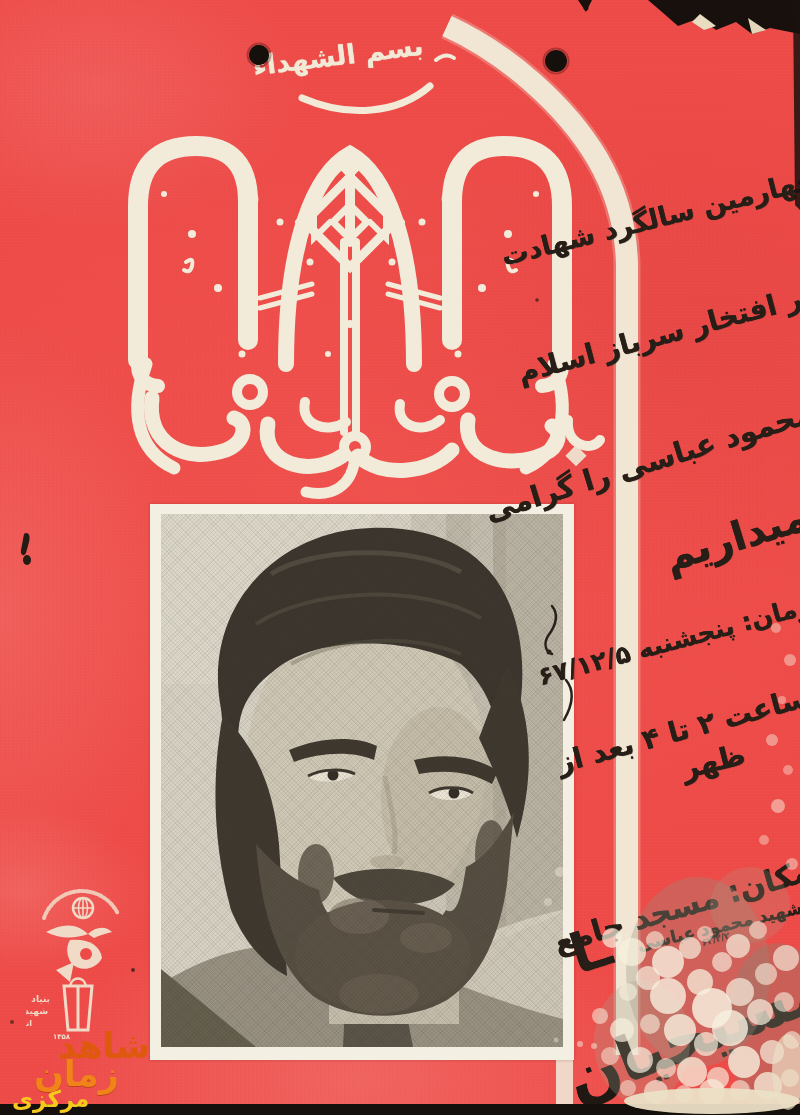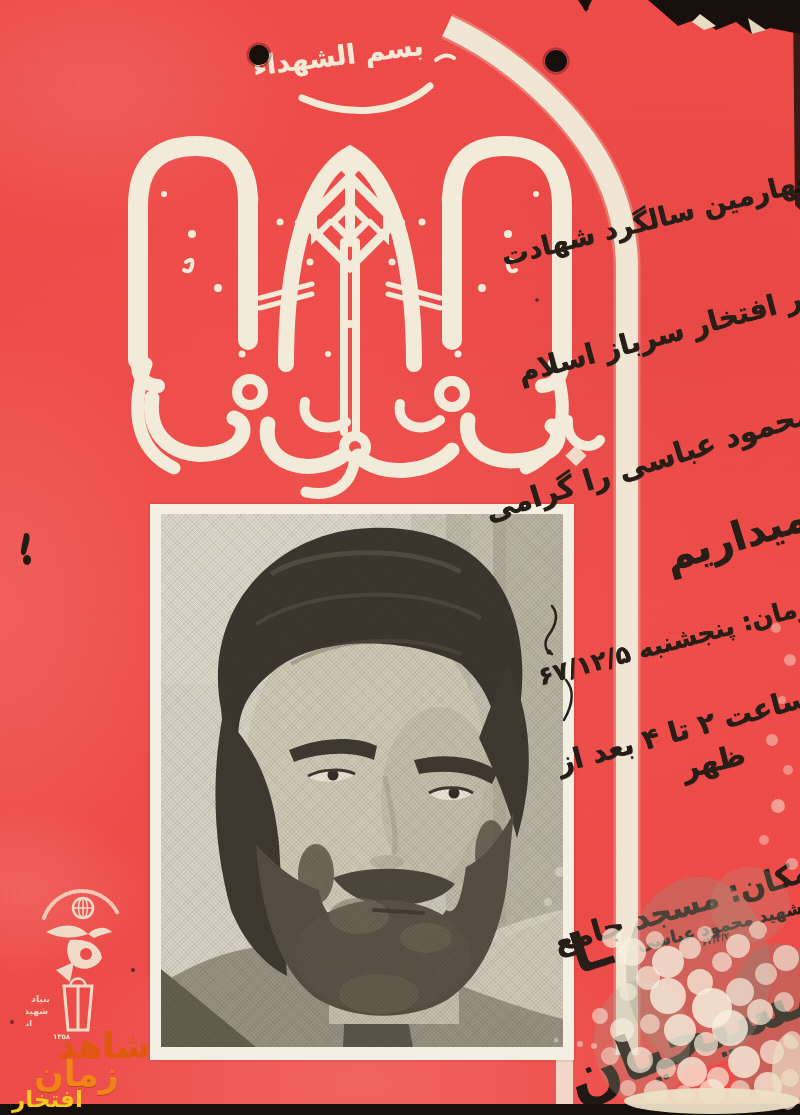--- a/index.html
+++ b/index.html
@@ -340,16 +340,16 @@
     <g fill="#f1e7d2" font-size="9" font-weight="bold" direction="rtl">
       <text x="24" y="128">بنیاد</text>
       <text x="22" y="140">شهید</text>
       <text x="6" y="152" font-size="8">انقلاب اسلامی</text>
       <text x="44" y="165" font-size="7">۱۳۵۸</text>
     </g>
   </svg>
 
   <div id="wm-top" class="wm">شاهد</div>
   <div id="wm-mid" class="wm">زمان</div>
-  <div id="wm-bot" class="wm">افتخار</div>
+  <div id="wm-bot" class="wm">مرکزی</div>
 
   <div class="grain"></div>
 </div>
 
 </body></html>

